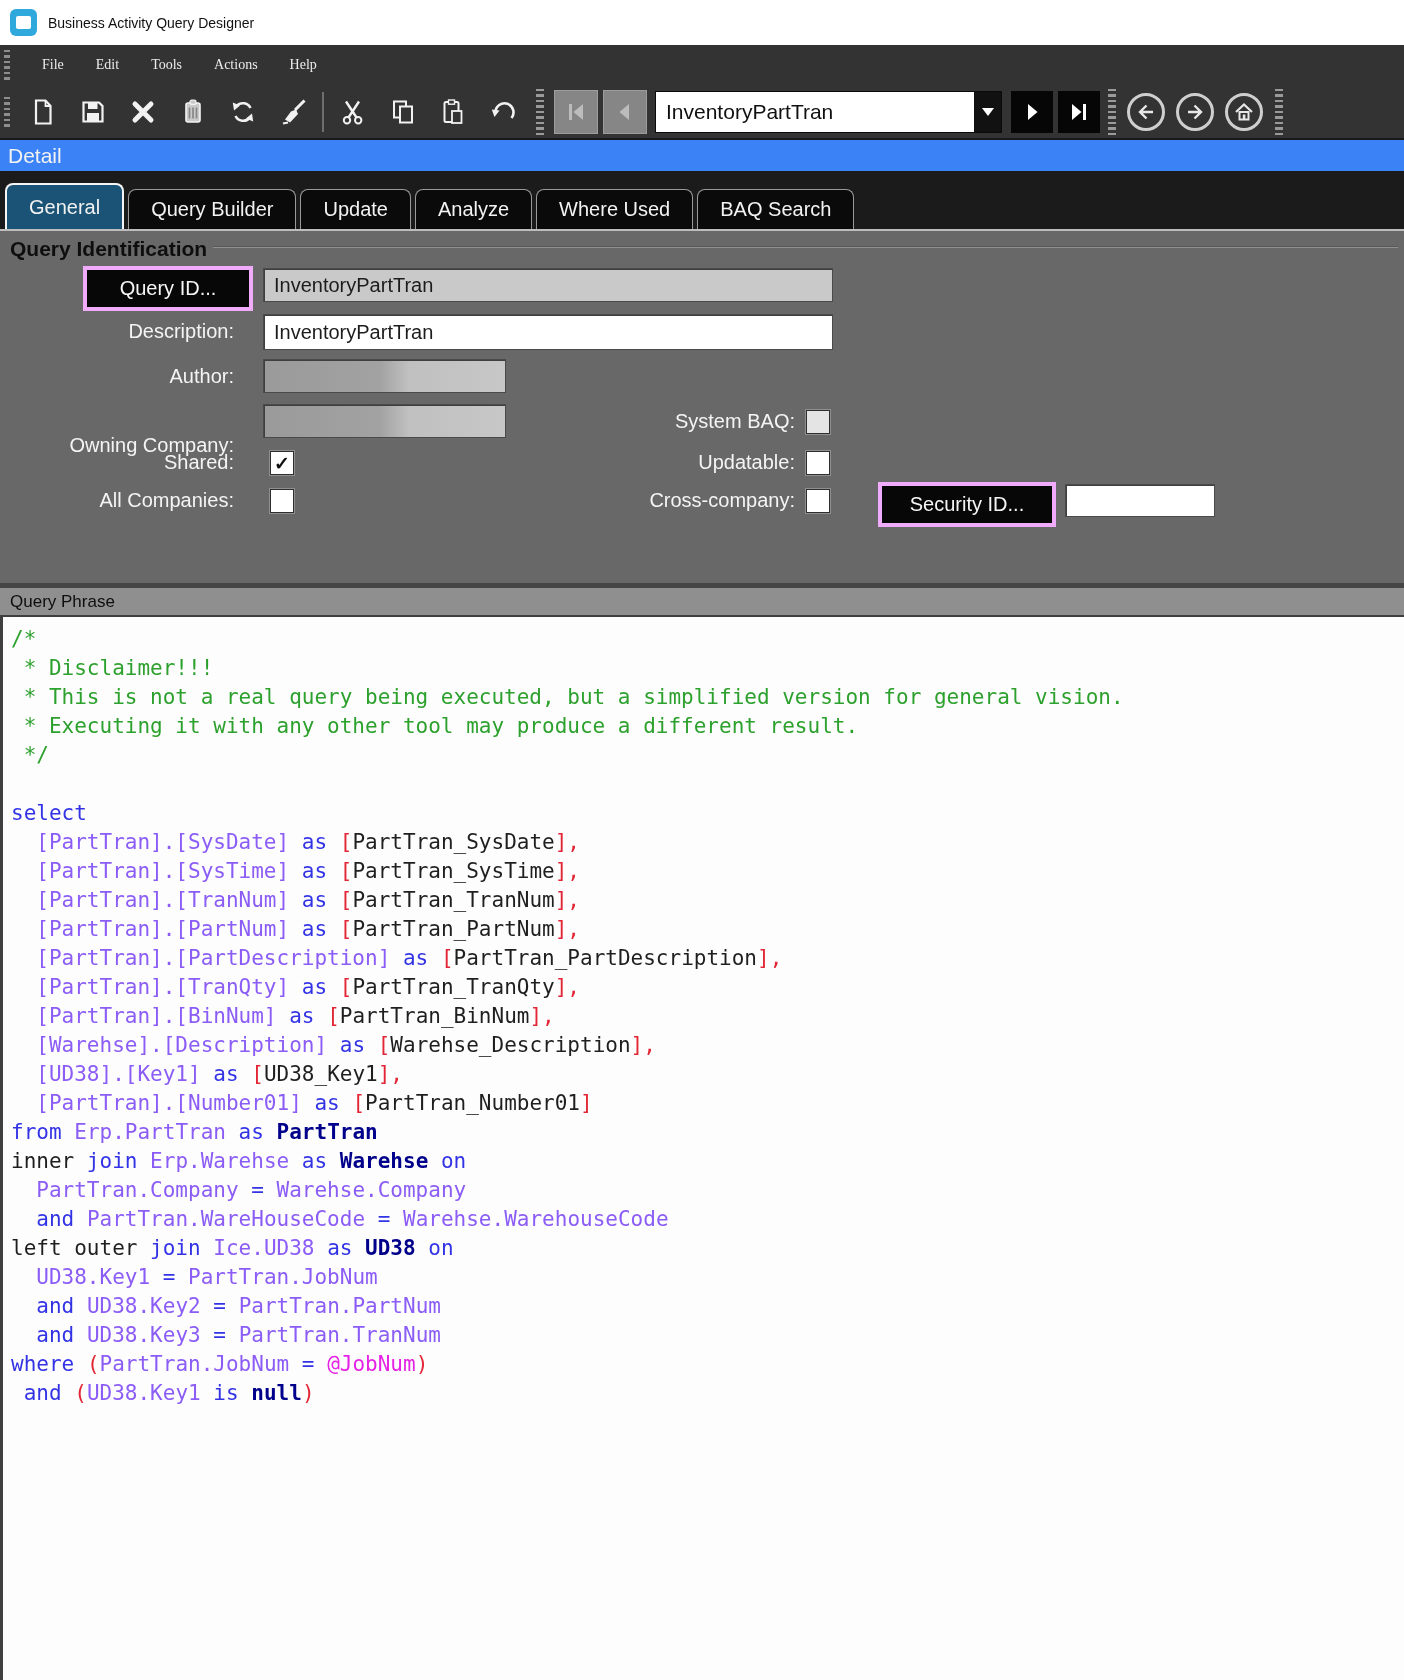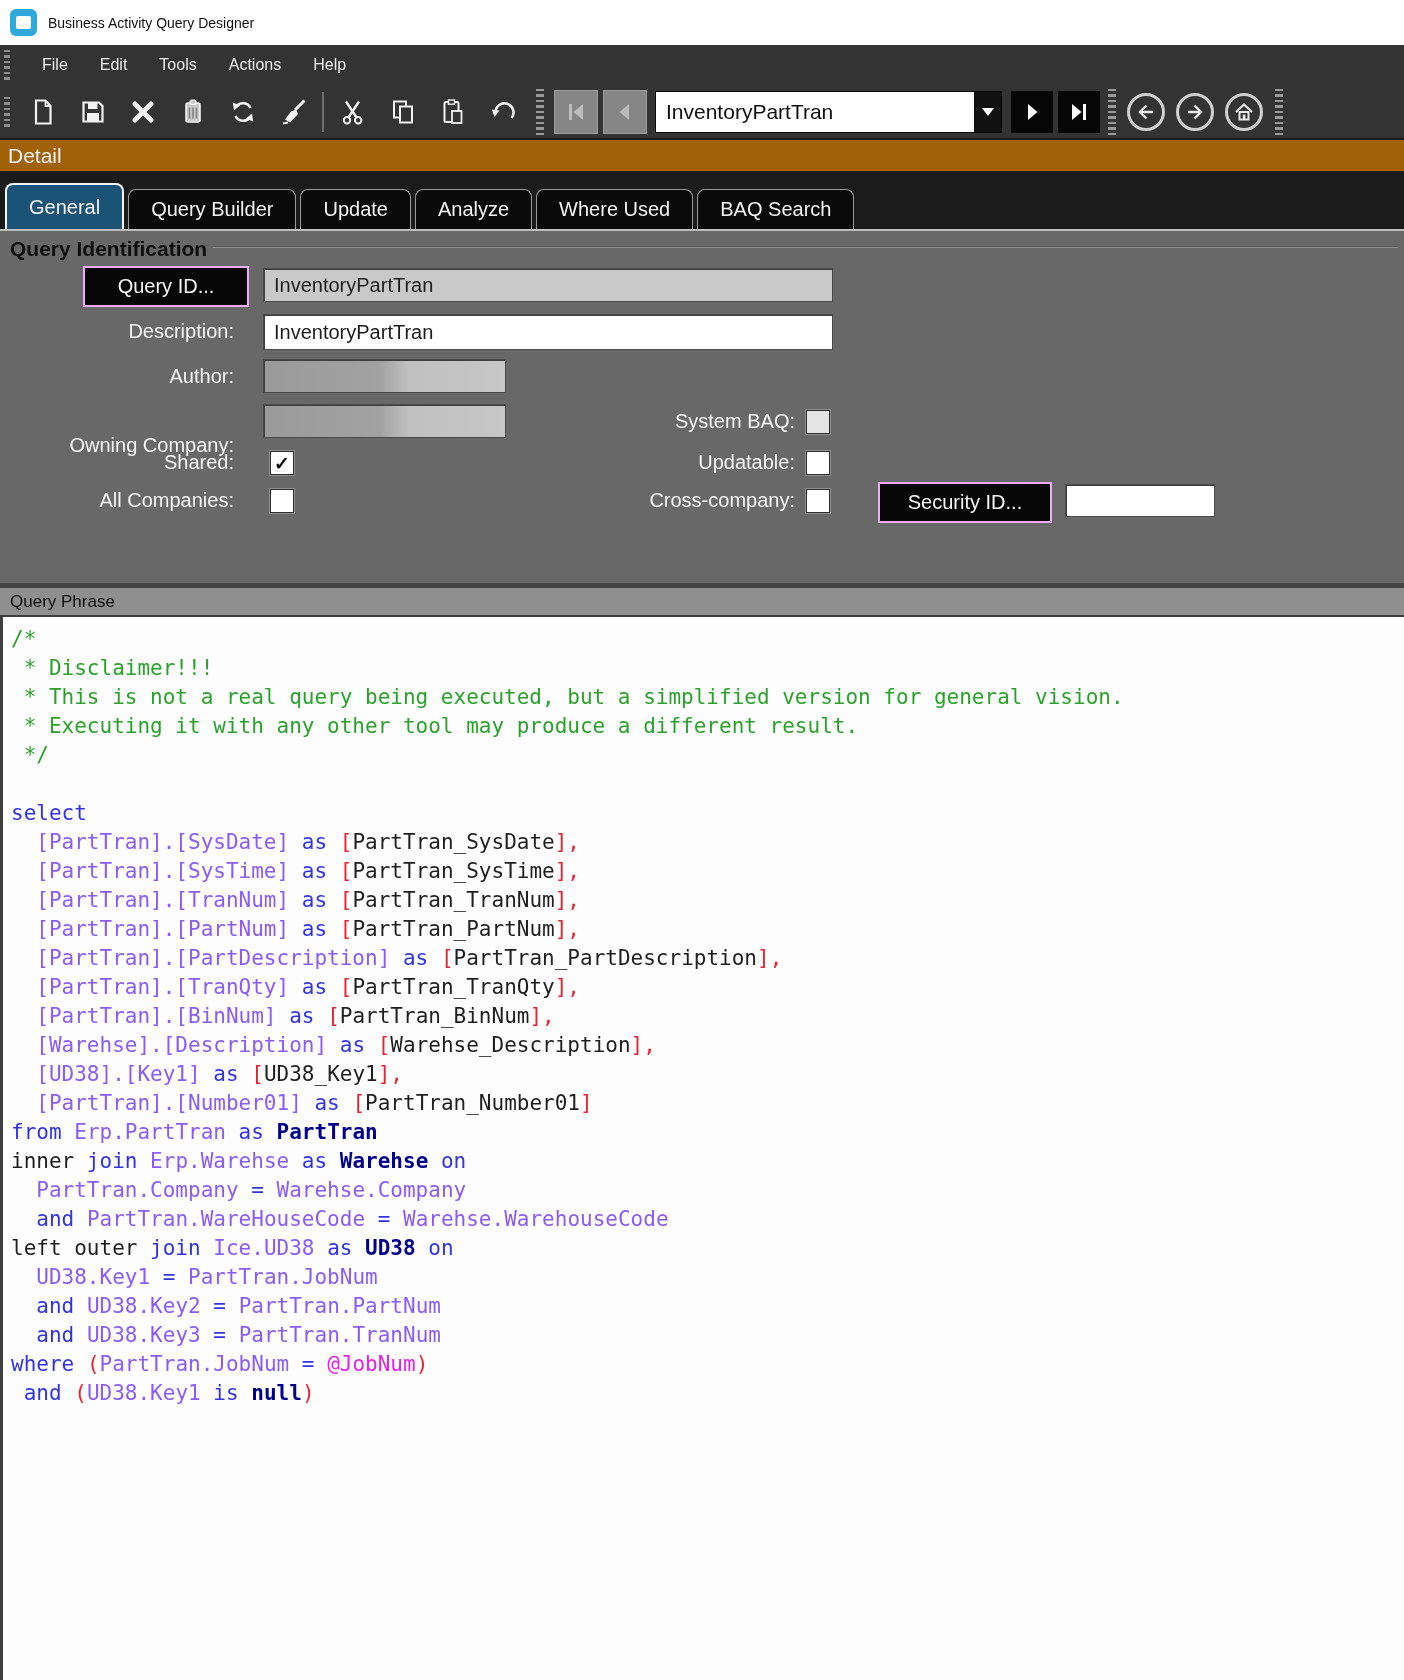--- a/index.html
+++ b/index.html
@@ -12,21 +12,21 @@
   .appicon{width:27px;height:27px;margin-left:10px;background:#2FA8DC;border-radius:6px;
            display:flex;align-items:center;justify-content:center;}
   .appicon .inner{width:15px;height:13px;background:#fff;border-radius:2px;}
   .titletext{margin-left:11px;font-size:14px;color:#111;}
 
   
   .menubar{position:absolute;left:0;top:45px;width:100%;height:40px;background:#333333;
            display:flex;align-items:center;}
   .grip{width:6px;height:30px;margin-left:4px;
         background:repeating-linear-gradient(180deg,#8d8d8d 0 2.5px,#333 2.5px 5.5px);}
-  .menubar .mitem{color:#ececec;font-size:16px;margin-left:32px;}
+  .menubar .mitem{color:#ececec;font-size:14px;margin-left:32px;font-family:Liberation Serif, serif;}
 
   
   .toolbar{position:absolute;left:0;top:85px;width:100%;height:53px;background:#333333;
            border-bottom:2px solid #191919;display:flex;align-items:center;}
   .tbtn{width:50px;height:46px;display:flex;align-items:center;justify-content:center;flex:none;}
   .vsep{width:2px;height:40px;background:#6e6e6e;margin:0 4px;flex:none;}
   .dotsep{width:8px;height:46px;margin-left:8px;flex:none;
           background:repeating-linear-gradient(180deg,#9a9a9a 0 2.5px,#333 2.5px 5.5px);}
   .navbtn{width:42px;height:42px;margin-left:5px;display:flex;align-items:center;justify-content:center;flex:none;}
   .navbtn.disabled{background:#868686;border:1px solid #9c9c9c;}
@@ -34,40 +34,40 @@
   .combo{width:345px;height:40px;margin-left:8px;background:#fff;border:1px solid #0a0a0a;
          display:flex;align-items:center;flex:none;}
   .combo .cval{flex:1;font-size:21px;color:#101010;padding-left:10px;white-space:nowrap;overflow:hidden;}
   .combo .dd{width:27px;height:100%;background:#111;display:flex;align-items:center;justify-content:center;flex:none;}
   .combo .dd .tri{width:0;height:0;border-left:6px solid transparent;border-right:6px solid transparent;
                   border-top:8px solid #fff;}
   .circlebtn{width:38px;height:38px;border-radius:50%;border:3px solid #cfcfcf;margin-left:11px;
              display:flex;align-items:center;justify-content:center;flex:none;box-sizing:border-box;}
 
   
-  .detailbar{position:absolute;left:0;top:140px;width:100%;height:31px;background:#a16207;
+  .detailbar{position:absolute;left:0;top:140px;width:100%;height:31px;background:#3b82f6;
              display:flex;align-items:center;}
   .detailbar span{color:#f2f2f2;font-size:21px;margin-left:8px;}
 
   
   .tabstrip{position:absolute;left:0;top:171px;width:100%;height:58px;background:#1b1b1b;
             display:flex;align-items:flex-end;padding-left:5px;box-sizing:border-box;}
   .tab{height:40px;background:#0a0a0a;border:1px solid #9a9a9a;border-bottom:none;
        border-radius:8px 8px 0 0;color:#f2f2f2;font-size:20px;display:flex;align-items:center;
        padding:0 22px;margin-right:4px;box-sizing:border-box;}
   .tab.active{height:46px;background:#1A5375;border:2px solid #f5f5f5;border-bottom:none;}
 
   
   .panel{position:absolute;left:0;top:229px;width:100%;height:354px;background:#686868;
          border-top:2px solid #bdbdbd;box-sizing:border-box;}
   .grouptitle{position:absolute;left:10px;top:6px;font-size:21px;font-weight:bold;color:#0e0e0e;}
   .groupline{position:absolute;left:213px;top:15px;right:6px;height:2px;
              background:linear-gradient(180deg,#585858 50%,#909090 50%);}
   .plabel{position:absolute;font-size:20px;color:#f4f4f4;text-align:right;height:34px;line-height:34px;}
-  .blackbtn{position:absolute;background:#070707;color:#f5f5f5;font-size:20px;border:2px solid #f0abfc;
+  .blackbtn{position:absolute;background:#070707;color:#f5f5f5;font-size:20px;border:4px solid #f0abfc;
             display:flex;align-items:center;justify-content:center;}
   .field{position:absolute;font-size:20px;color:#1c1c1c;display:flex;align-items:center;
          padding-left:10px;box-sizing:border-box;border:1px solid #4a4a4a;
          box-shadow:inset 1px 1px 0 #3f3f3f;}
   .field.white{background:#ffffff;}
   .field.gray{background:#c9c9c9;}
   .field.blurred{background:linear-gradient(90deg,#9a9a9a 0%,#a2a2a2 48%,#c0c0c0 60%,#c7c7c7 100%);}
   .checkbox{position:absolute;width:22px;height:22px;background:#fff;border:1px solid #2e2e2e;
             box-shadow:0 0 0 1px #8f8f8f;display:flex;align-items:center;justify-content:center;}
   .checkbox.dim{background:#e4e4e4;}

